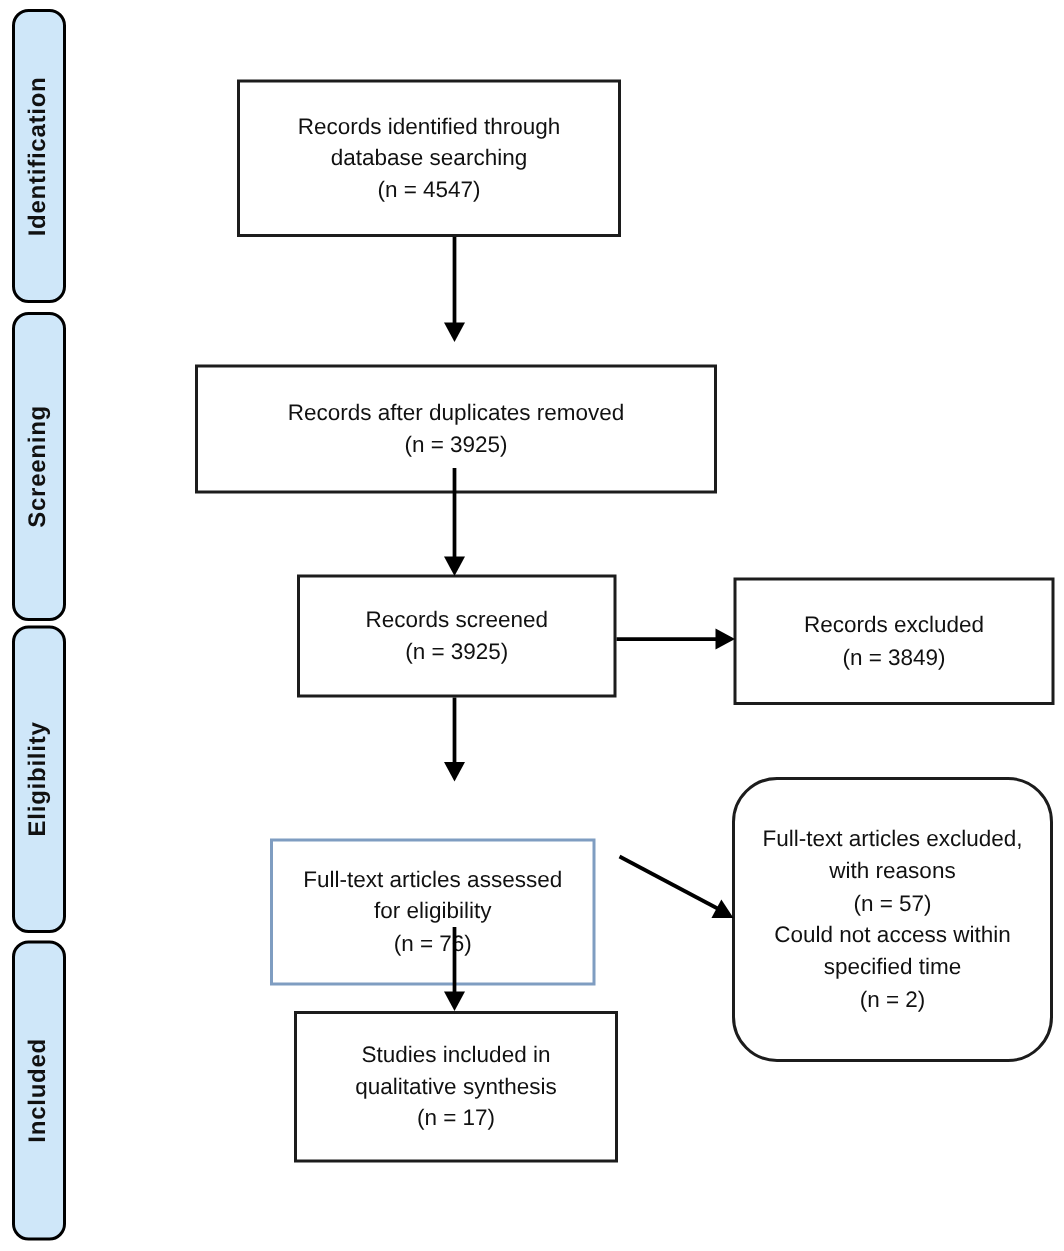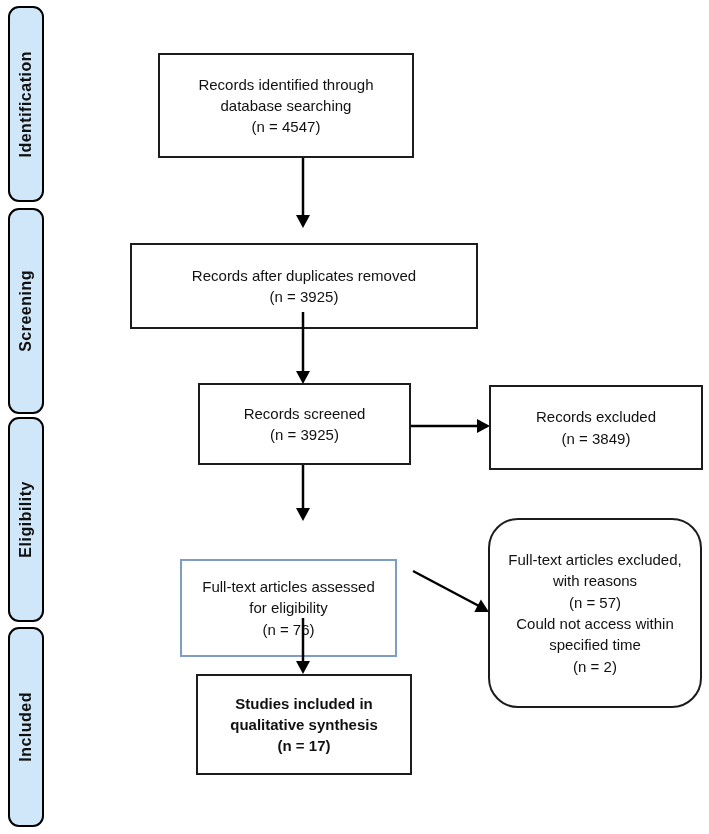--- a/index.html
+++ b/index.html
@@ -59,21 +59,21 @@
   }
   .box-text { white-space: pre-line; }
   .box-records-identified { left: 158px; top: 53px;  width: 256px; height: 105px; }
   .box-duplicates-removed { left: 130px; top: 243px; width: 348px; height: 86px;  }
   .box-records-screened   { left: 198px; top: 383px; width: 213px; height: 82px;  }
   .box-records-excluded   { left: 489px; top: 385px; width: 214px; height: 85px;  }
   .box-fulltext-assessed  { left: 180px; top: 520px; width: 217px; height: 98px;
                             border-color: var(--highlight-box-border, #7f9dc1);
                             border-width: 2px; margin-top: 39px; }
   .box-fulltext-excluded  { left: 488px; top: 518px; width: 214px; height: 190px; border-radius: 30px; }
-  .box-studies-included   { left: 196px; top: 674px; width: 216px; height: 101px; font-weight: bold; }
+  .box-studies-included   { left: 196px; top: 674px; width: 216px; height: 101px; }
 
   
   .arrows {
     position: absolute;
     left: 0; top: 0;
     width: 709px;
     height: 834px;
     color: var(--arrow, #000000);
     pointer-events: none;
   }

